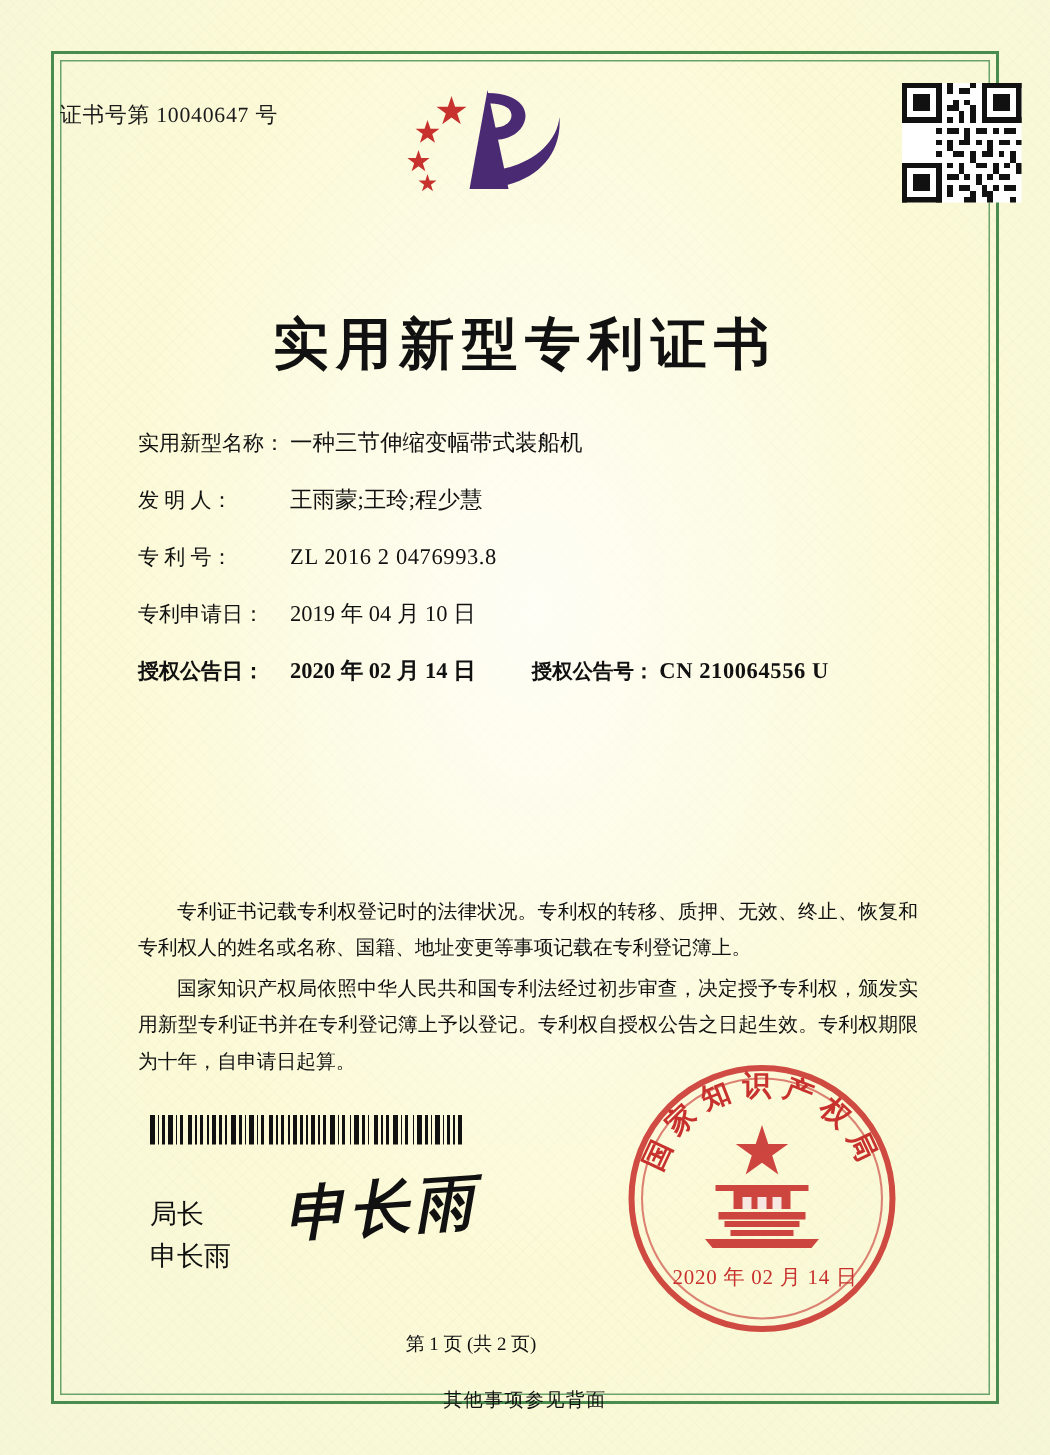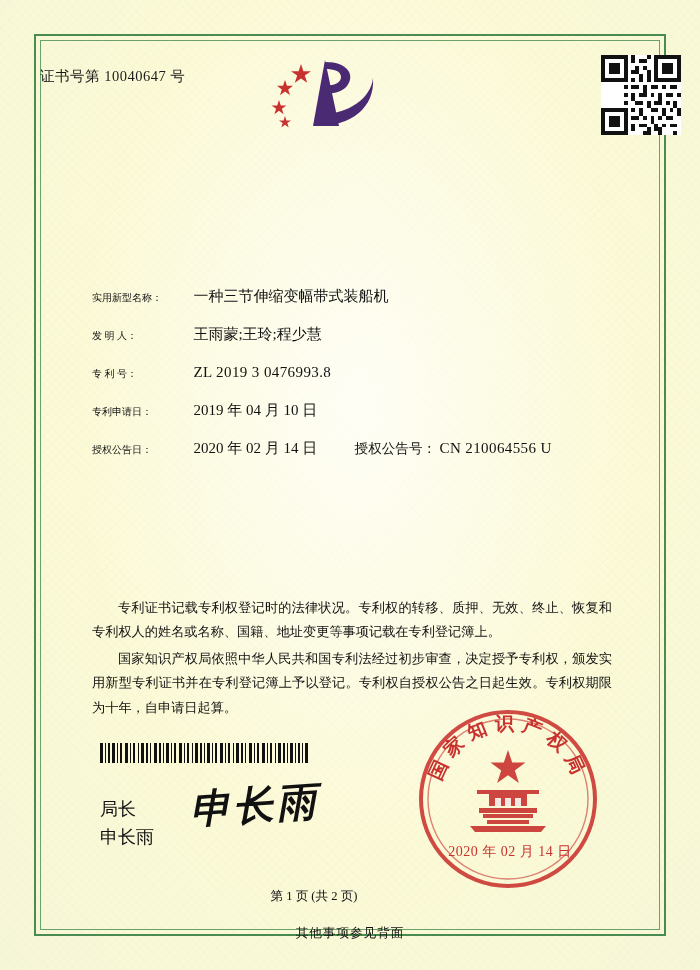--- a/index.html
+++ b/index.html
@@ -98,21 +98,21 @@
   }
   .field-row {
     position: relative;
     height: 38px;
     white-space: nowrap;
   }
   .field-label {
     display: inline-block;
     width: 98px;
     color: #111;
-    font-size: 10px;
+    font-size: 14px;
   }
   .field-value {
     display: inline-block;
     color: #111;
     font-size: 15px;
   }
   .field-value.mono-ish {
     letter-spacing: 0.4px;
   }
   .inline-label {
@@ -310,39 +310,40 @@
         <rect x="14" y="18" width="1" height="2"></rect>
           <rect x="16" y="18" width="1" height="1"></rect>
           <rect x="18" y="18" width="2" height="1"></rect>
         <rect x="19" y="20" width="1" height="1"></rect>
           <rect x="11" y="20" width="2" height="1"></rect>
           <rect x="15" y="19" width="1" height="2"></rect>
       </g>
     </svg>
   </div>
 
+  <div class="title" style="left:40px; top:205px; width:620px;">实用新型专利证书</div>
 
   <div class="fields" style="left:92px; top:285px; width:520px;">
     <div class="field-row">
       <span class="field-label">实用新型名称：</span>
       <span class="field-value">一种三节伸缩变幅带式装船机</span>
     </div>
     <div class="field-row">
       <span class="field-label">发    明    人：</span>
       <span class="field-value">王雨蒙;王玲;程少慧</span>
     </div>
     <div class="field-row">
       <span class="field-label">专    利    号：</span>
-      <span class="field-value mono-ish">ZL 2019 3 0476993.8</span>
+      <span class="field-value mono-ish">ZL 2016 2 0476993.8</span>
     </div>
     <div class="field-row">
       <span class="field-label">专利申请日：</span>
       <span class="field-value">2019 年 04 月 10 日</span>
     </div>
-    <div class="field-row" style="height:30px;">
+    <div class="field-row" style="height:30px;font-weight:bold;">
       <span class="field-label">授权公告日：</span>
       <span class="field-value">2020 年 02 月 14 日</span>
       <span class="inline-label">授权公告号：</span>
       <span class="field-value mono-ish">CN 210064556 U</span>
     </div>
   </div>
 
   <div class="paragraphs" style="left:92px; top:596px; width:520px;">
     <p>专利证书记载专利权登记时的法律状况。专利权的转移、质押、无效、终止、恢复和专利权人的姓名或名称、国籍、地址变更等事项记载在专利登记簿上。</p>
     <p>国家知识产权局依照中华人民共和国专利法经过初步审查，决定授予专利权，颁发实用新型专利证书并在专利登记簿上予以登记。专利权自授权公告之日起生效。专利权期限为十年，自申请日起算。</p>

